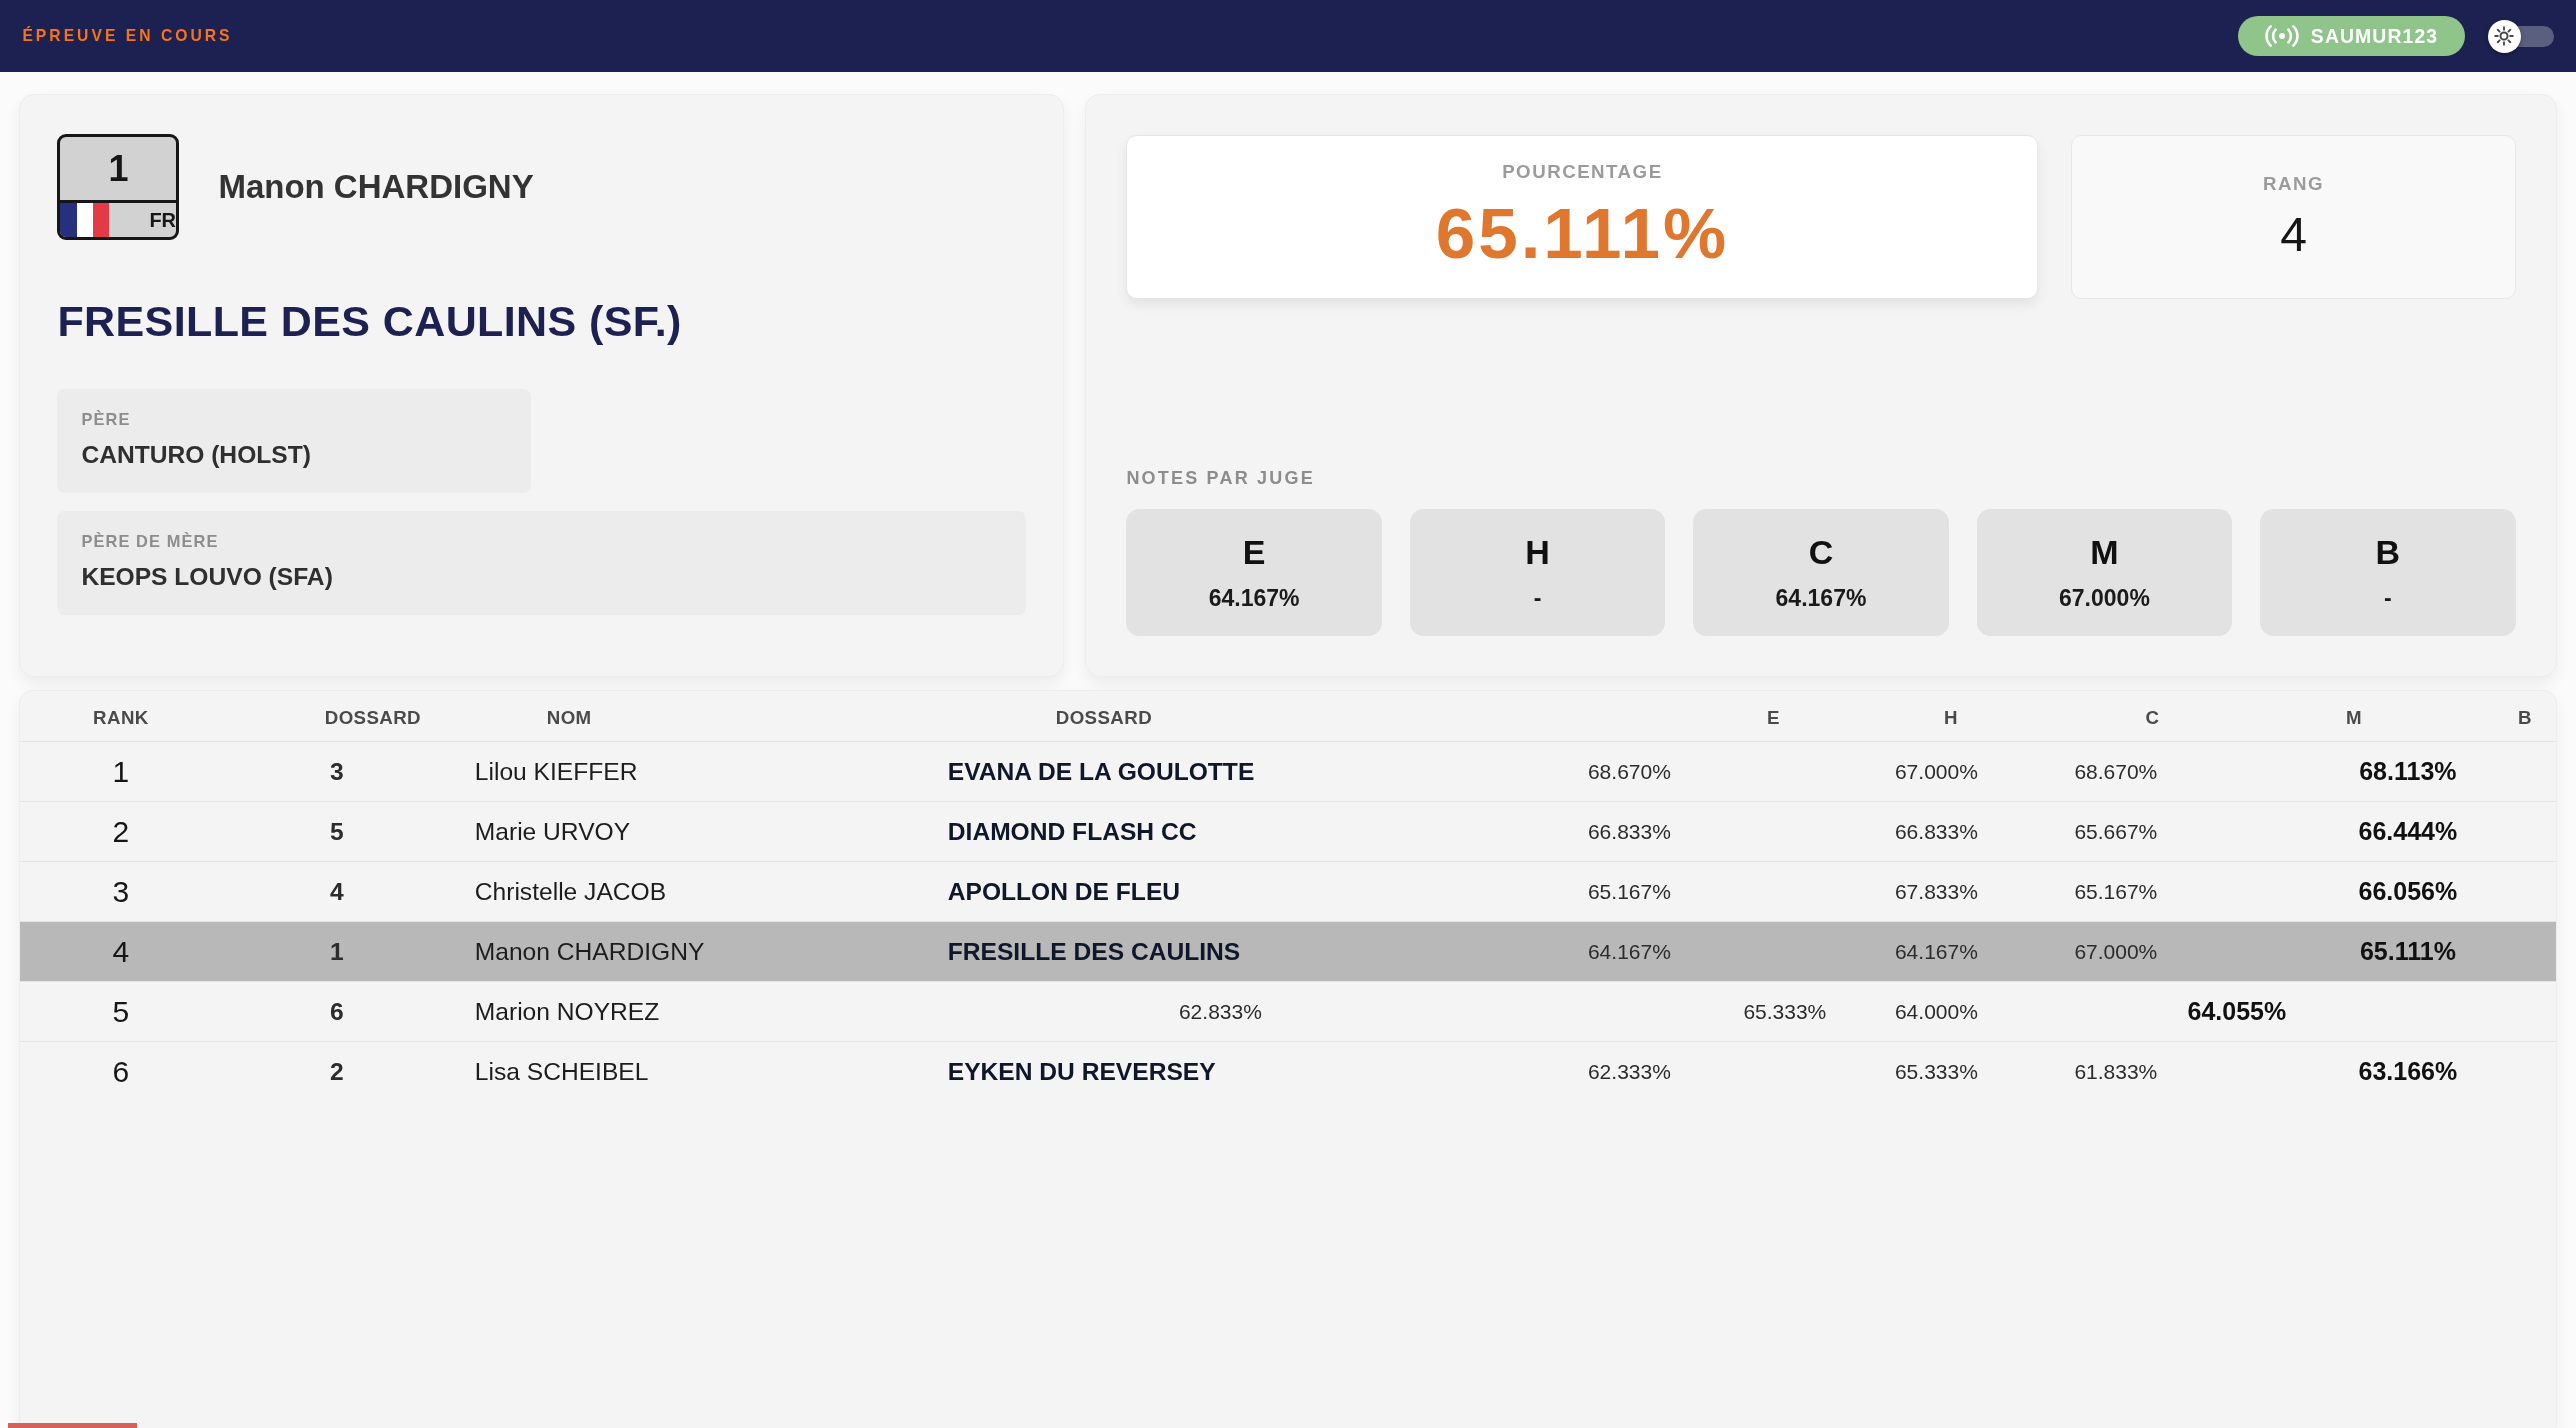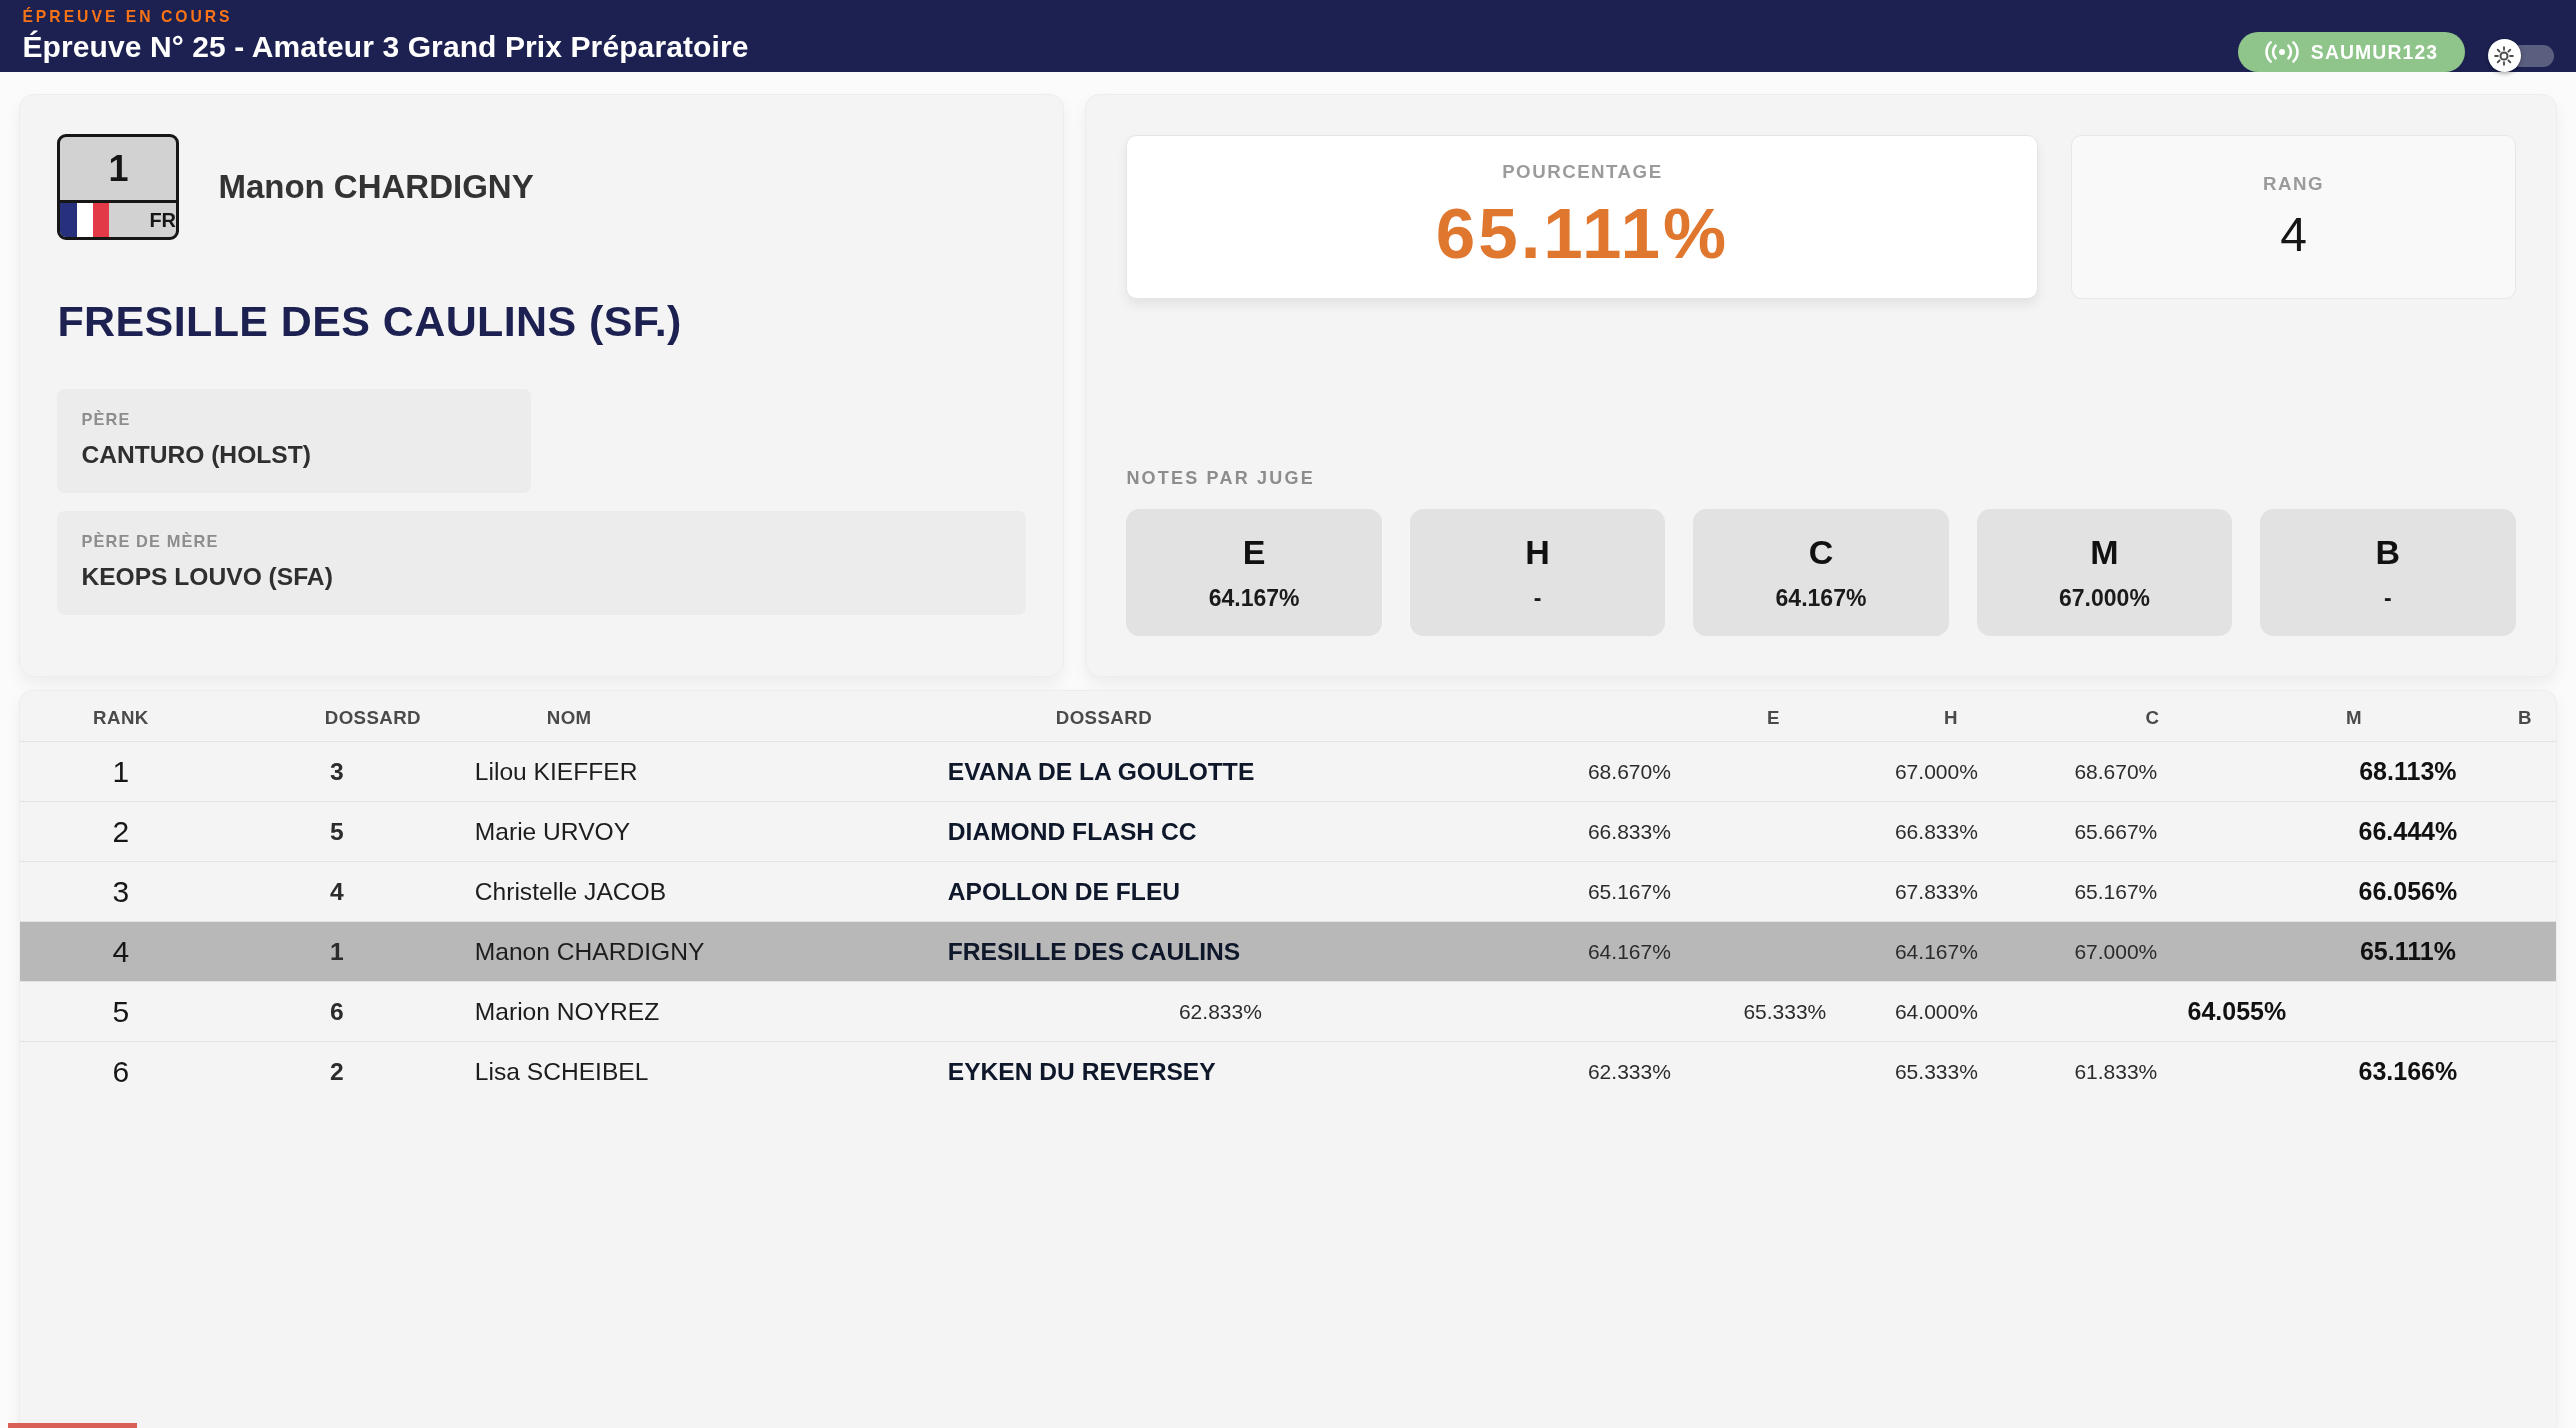--- a/index.html
+++ b/index.html
@@ -14,21 +14,21 @@
     position:relative;background:var(--page);
     font-family:"Liberation Sans","DejaVu Sans",sans-serif;color:var(--dark);
   }
   
   header{
     position:relative;height:72px;background:var(--navy);color:#fff;
     display:flex;flex-direction:column;justify-content:center;padding:0 22.4px;
   }
   .eyebrow{font-size:15.7px;font-weight:700;letter-spacing:3px;color:#f97316;}
   .title{font-size:30px;font-weight:700;margin-top:4.5px;letter-spacing:0.1px;}
-  .h-right{position:absolute;right:22.4px;top:0;height:100%;display:flex;align-items:flex-end;gap:22.4px;}
+  .h-right{position:absolute;right:22.4px;top:0;height:100%;display:flex;align-items:center;gap:22.4px;}
   .badge{
     height:40px;border-radius:21px;background:var(--green);display:flex;align-items:center;
     gap:12px;padding:0 27px;cursor:pointer;
   }
   .badge span{font-size:19.4px;font-weight:700;color:#fff;letter-spacing:1.1px;}
   .toggle{position:relative;width:66px;height:33px;cursor:pointer;}
   .toggle .track{position:absolute;right:0;top:6px;width:45px;height:21.6px;border-radius:11.2px;background:var(--toggle-track);}
   .toggle .knob{
     position:absolute;left:0;top:0;width:33px;height:33px;border-radius:50%;background:#fff;
     box-shadow:0 1.5px 4.5px rgba(0,0,0,.35);display:flex;align-items:center;justify-content:center;
@@ -100,21 +100,20 @@
   .cell.total{font-size:25px;font-weight:800;color:#111;}
   
   .redbar{position:absolute;left:7.5px;top:1423px;width:129px;height:5.2px;background:var(--red-bar);}
   svg{display:block;}
 </style>
 </head>
 <body>
 
 <header>
   <div class="eyebrow">ÉPREUVE EN COURS</div>
-  <div class="title">Épreuve N° 25 - Amateur 3 Grand Prix Préparatoire</div>
   <div class="h-right">
     <div class="badge">
       <svg width="34" height="24" viewBox="0 0 48 32" fill="none" stroke="#ffffff" stroke-width="3.6" stroke-linecap="round">
         <circle cx="24" cy="16" r="4.2" fill="#ffffff" stroke="none"></circle>
         <path d="M15 7 A 13 13 0 0 0 15 25"></path>
         <path d="M8 2.5 A 18.5 18.5 0 0 0 8 29.5"></path>
         <path d="M33 7 A 13 13 0 0 1 33 25"></path>
         <path d="M40 2.5 A 18.5 18.5 0 0 1 40 29.5"></path>
       </svg>
       <span>SAUMUR123</span>

